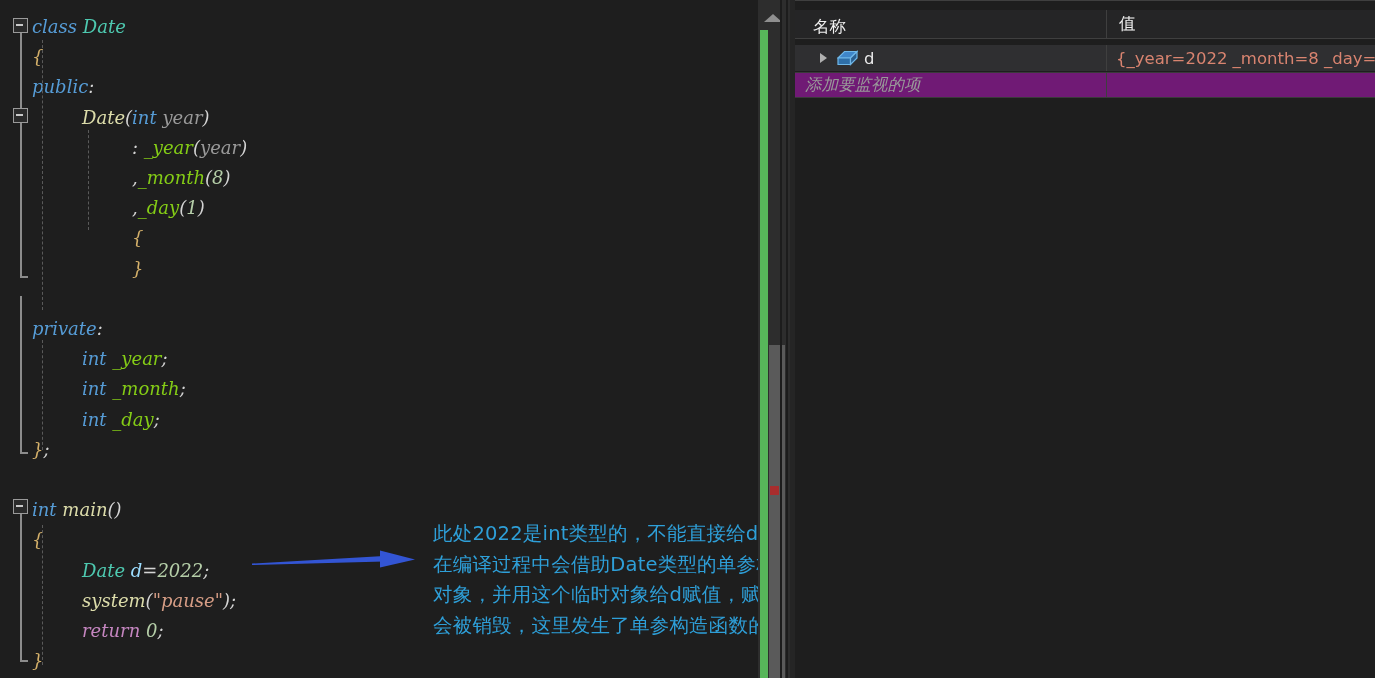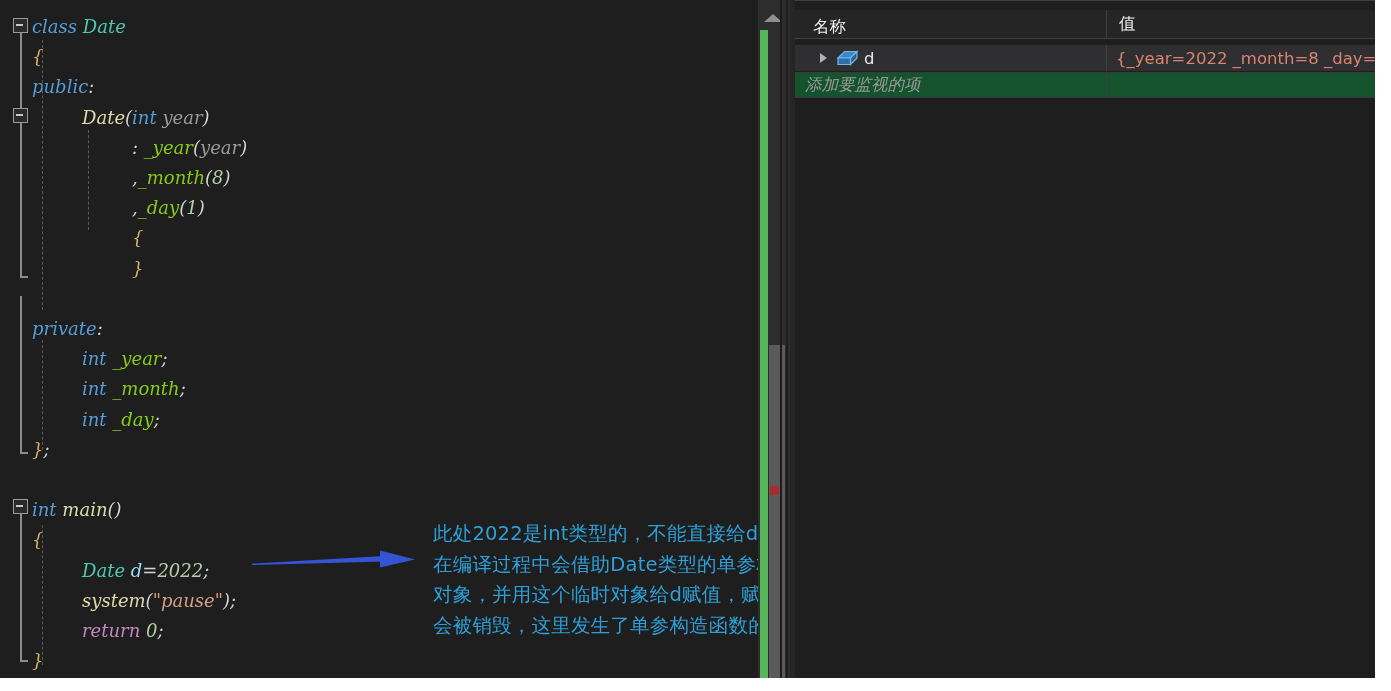--- a/index.html
+++ b/index.html
@@ -190,21 +190,21 @@
     top: 9px; height: 29px;
     background: #252526;
     border-bottom: 1px solid #3f3f3f;
   }
   #watch-row-d {
     top: 44px; height: 26px;
     background: #2f2f31;
   }
   #watch-row-add {
     top: 71px; height: 26px;
-    background: #14532d;
+    background: #701a75;
     border-top: 1px solid #3a3a3a;
     border-bottom: 1px solid #3a3a3a;
   }
   .col-name {
     width: 312px;
     display: flex; align-items: center;
     padding-left: 14px;
     border-right: 1px solid #3f3f3f;
     overflow: hidden;
   }

